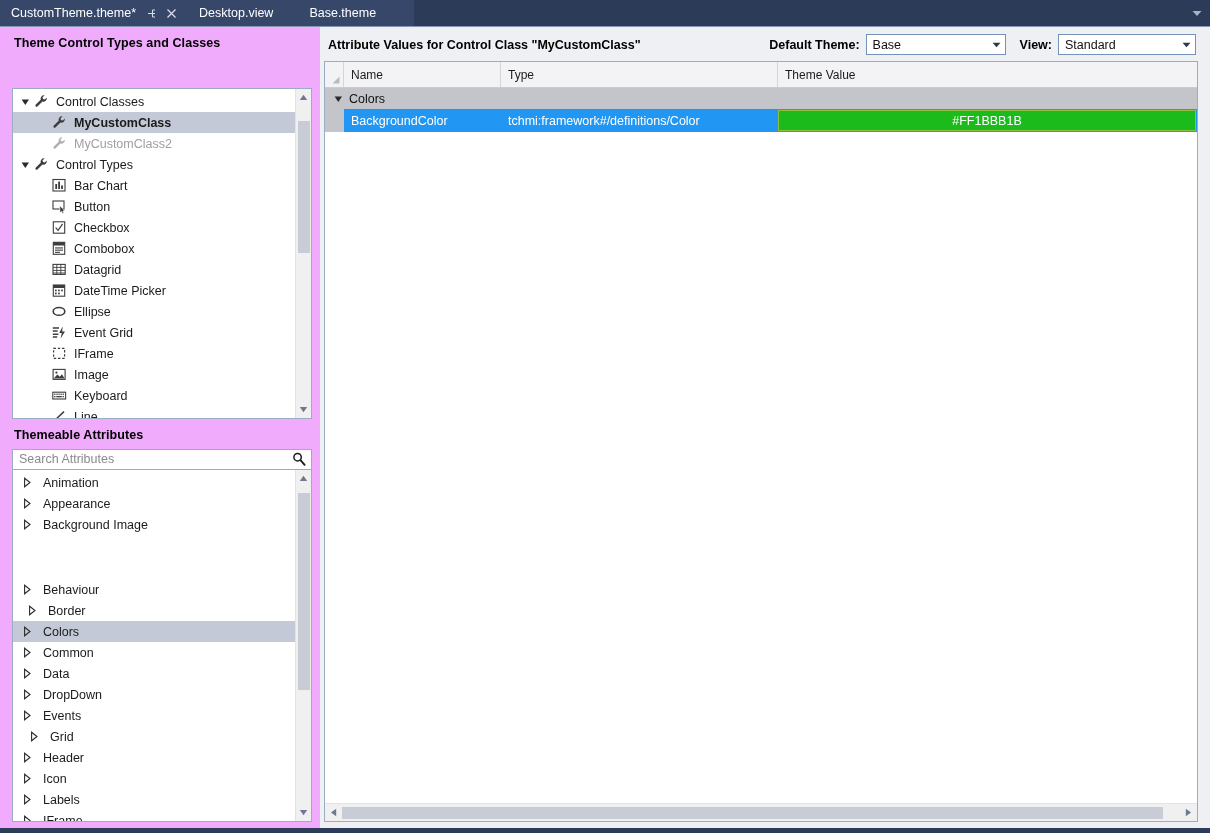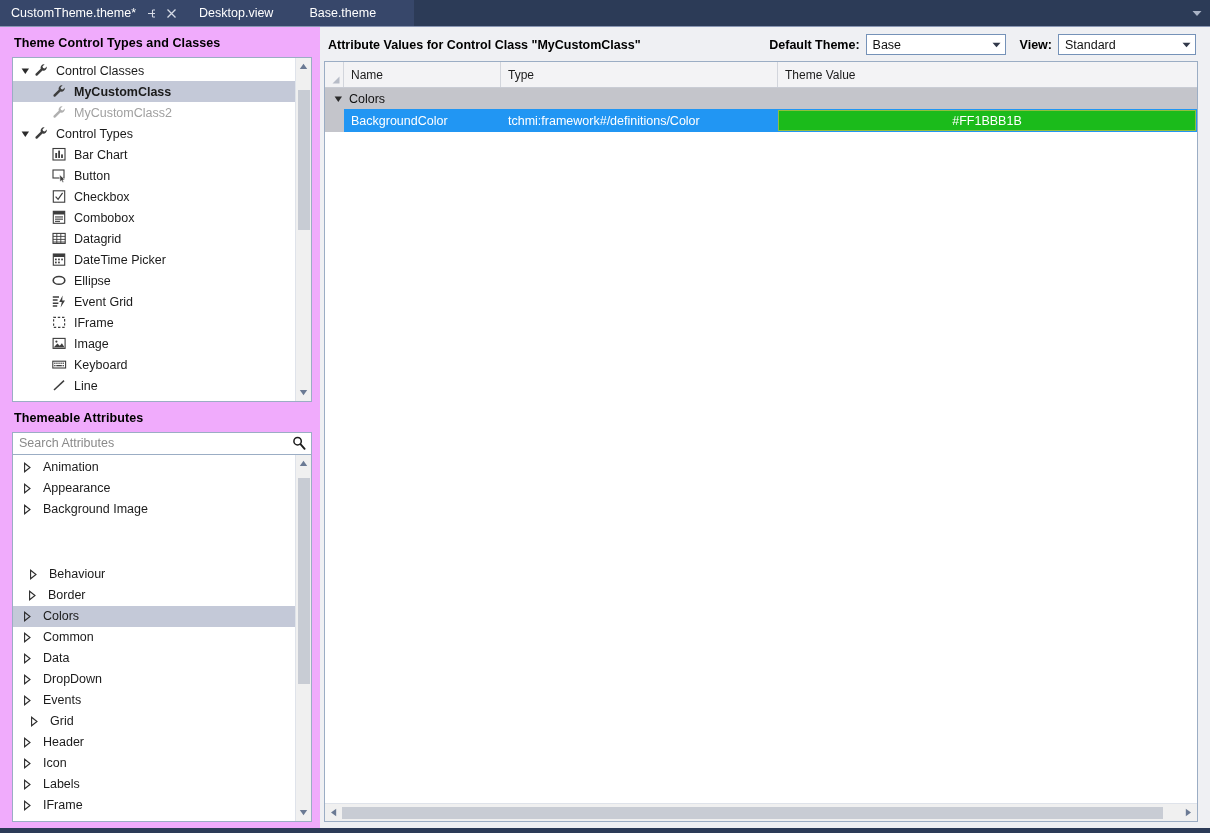--- a/index.html
+++ b/index.html
@@ -103,21 +103,21 @@
     overflow: hidden;
     display: flex;
   }
   .listbox-inner {
     flex: 1 1 auto;
     overflow: hidden;
     position: relative;
     padding-top: 2px;
   }
 
-  #tree-box { height: 360px; }
+  #tree-box { height: 360px; margin-top: 31px; }
   #attr-box { flex: 1 1 auto; }
 
   .tree-row {
     display: flex;
     align-items: center;
     height: 21px;
     padding-left: 5px;
     font-size: 12.5px;
     color: #1b1b1b;
     white-space: nowrap;
@@ -693,21 +693,21 @@
               <span>Appearance</span>
             </div>
             <div class="tree-row" style="padding-left: 7px;">
               <span class="expander" style="margin-right: 9px;">
                 <svg width="11" height="11" viewBox="0 0 11 11">
                   <path d="M2.6 1.2 L8 5.5 L2.6 9.8 Z" fill="none" stroke="#2b2b2b" stroke-width="1.1"></path>
                 </svg>
               </span>
               <span>Background Image</span>
             </div>
-            <div class="tree-row" style="padding-left: 13px; margin-top: 44px;">
+            <div class="tree-row" style="padding-left: 7px; margin-top: 44px;">
               <span class="expander" style="margin-right: 9px;">
                 <svg width="11" height="11" viewBox="0 0 11 11">
                   <path d="M2.6 1.2 L8 5.5 L2.6 9.8 Z" fill="none" stroke="#2b2b2b" stroke-width="1.1"></path>
                 </svg>
               </span>
               <span>Behaviour</span>
             </div>
             <div class="tree-row" style="padding-left: 12px;">
               <span class="expander" style="margin-right: 9px;">
                 <svg width="11" height="11" viewBox="0 0 11 11">

